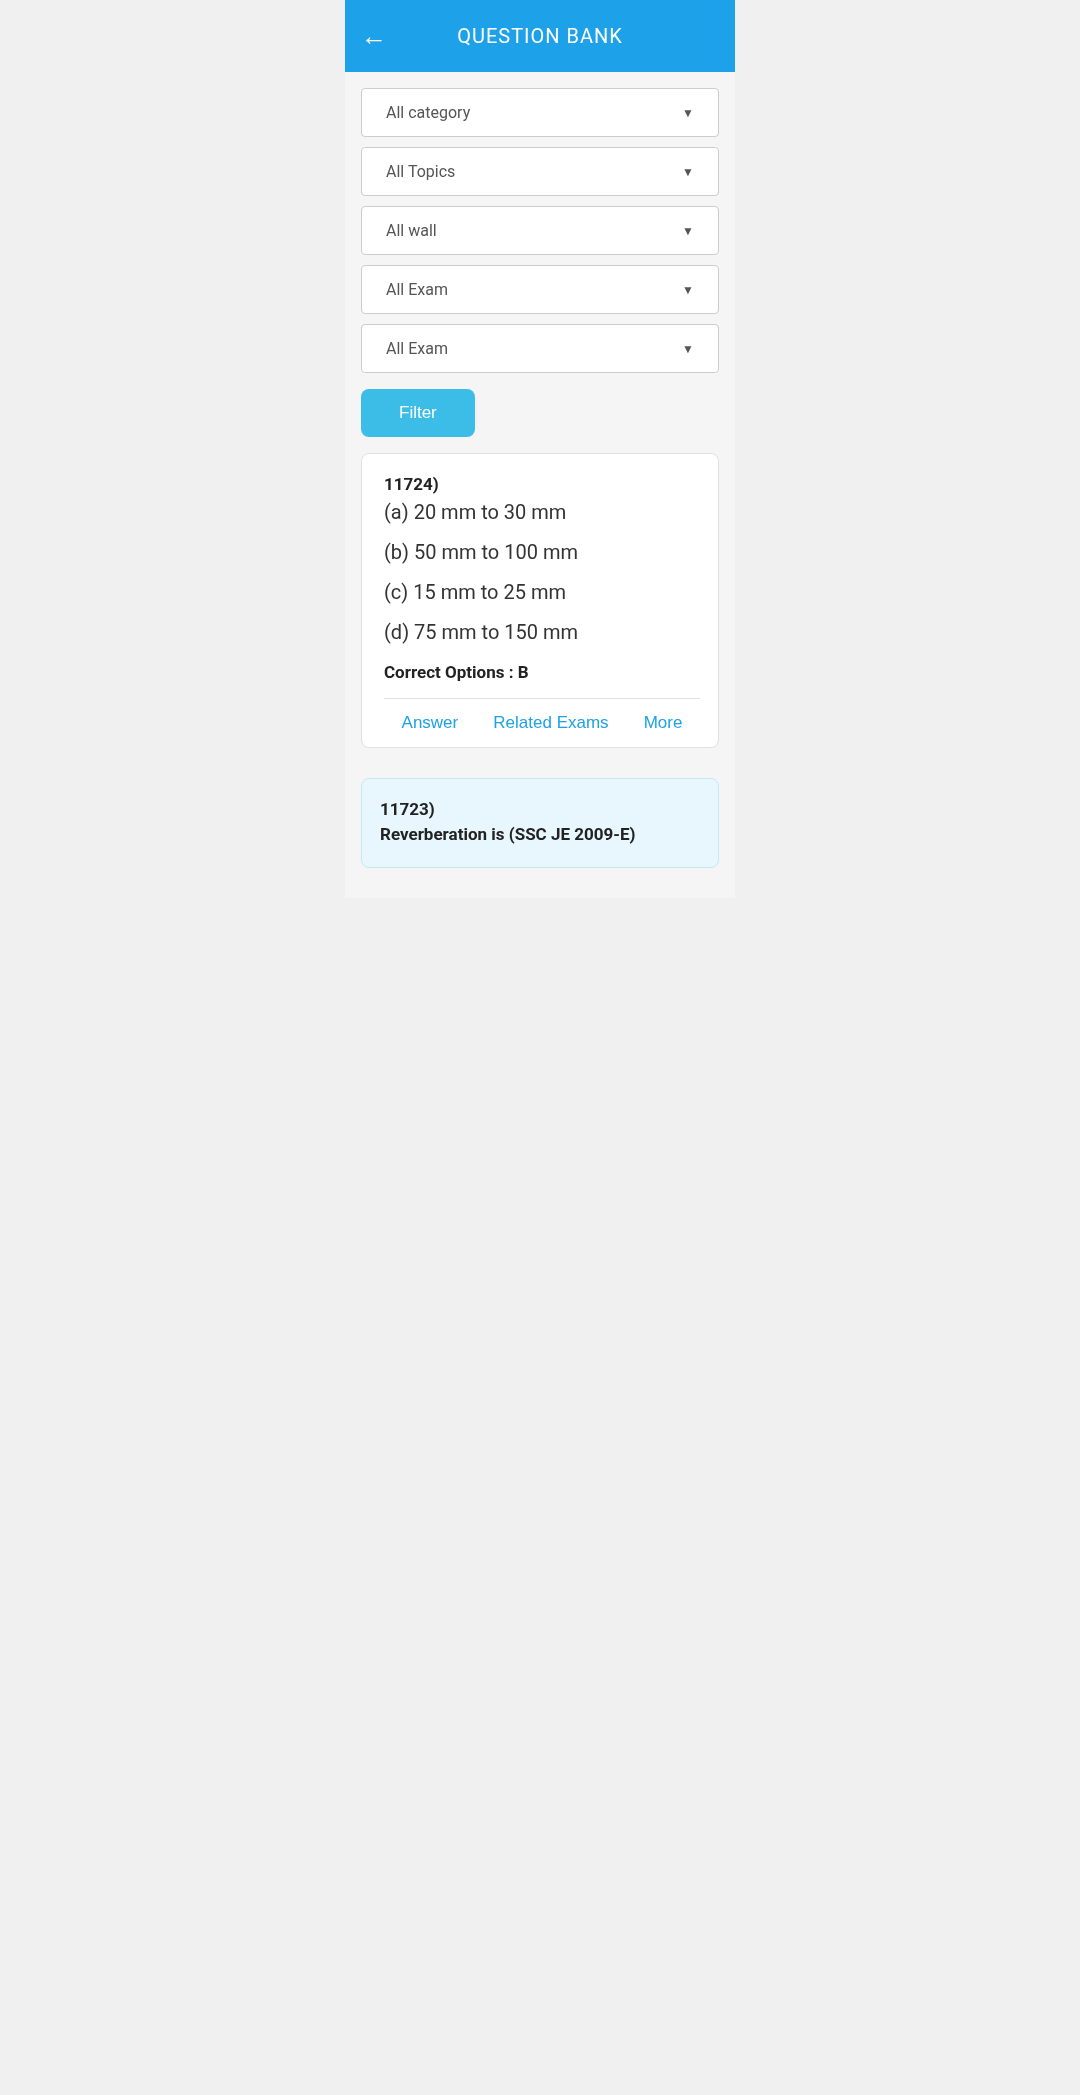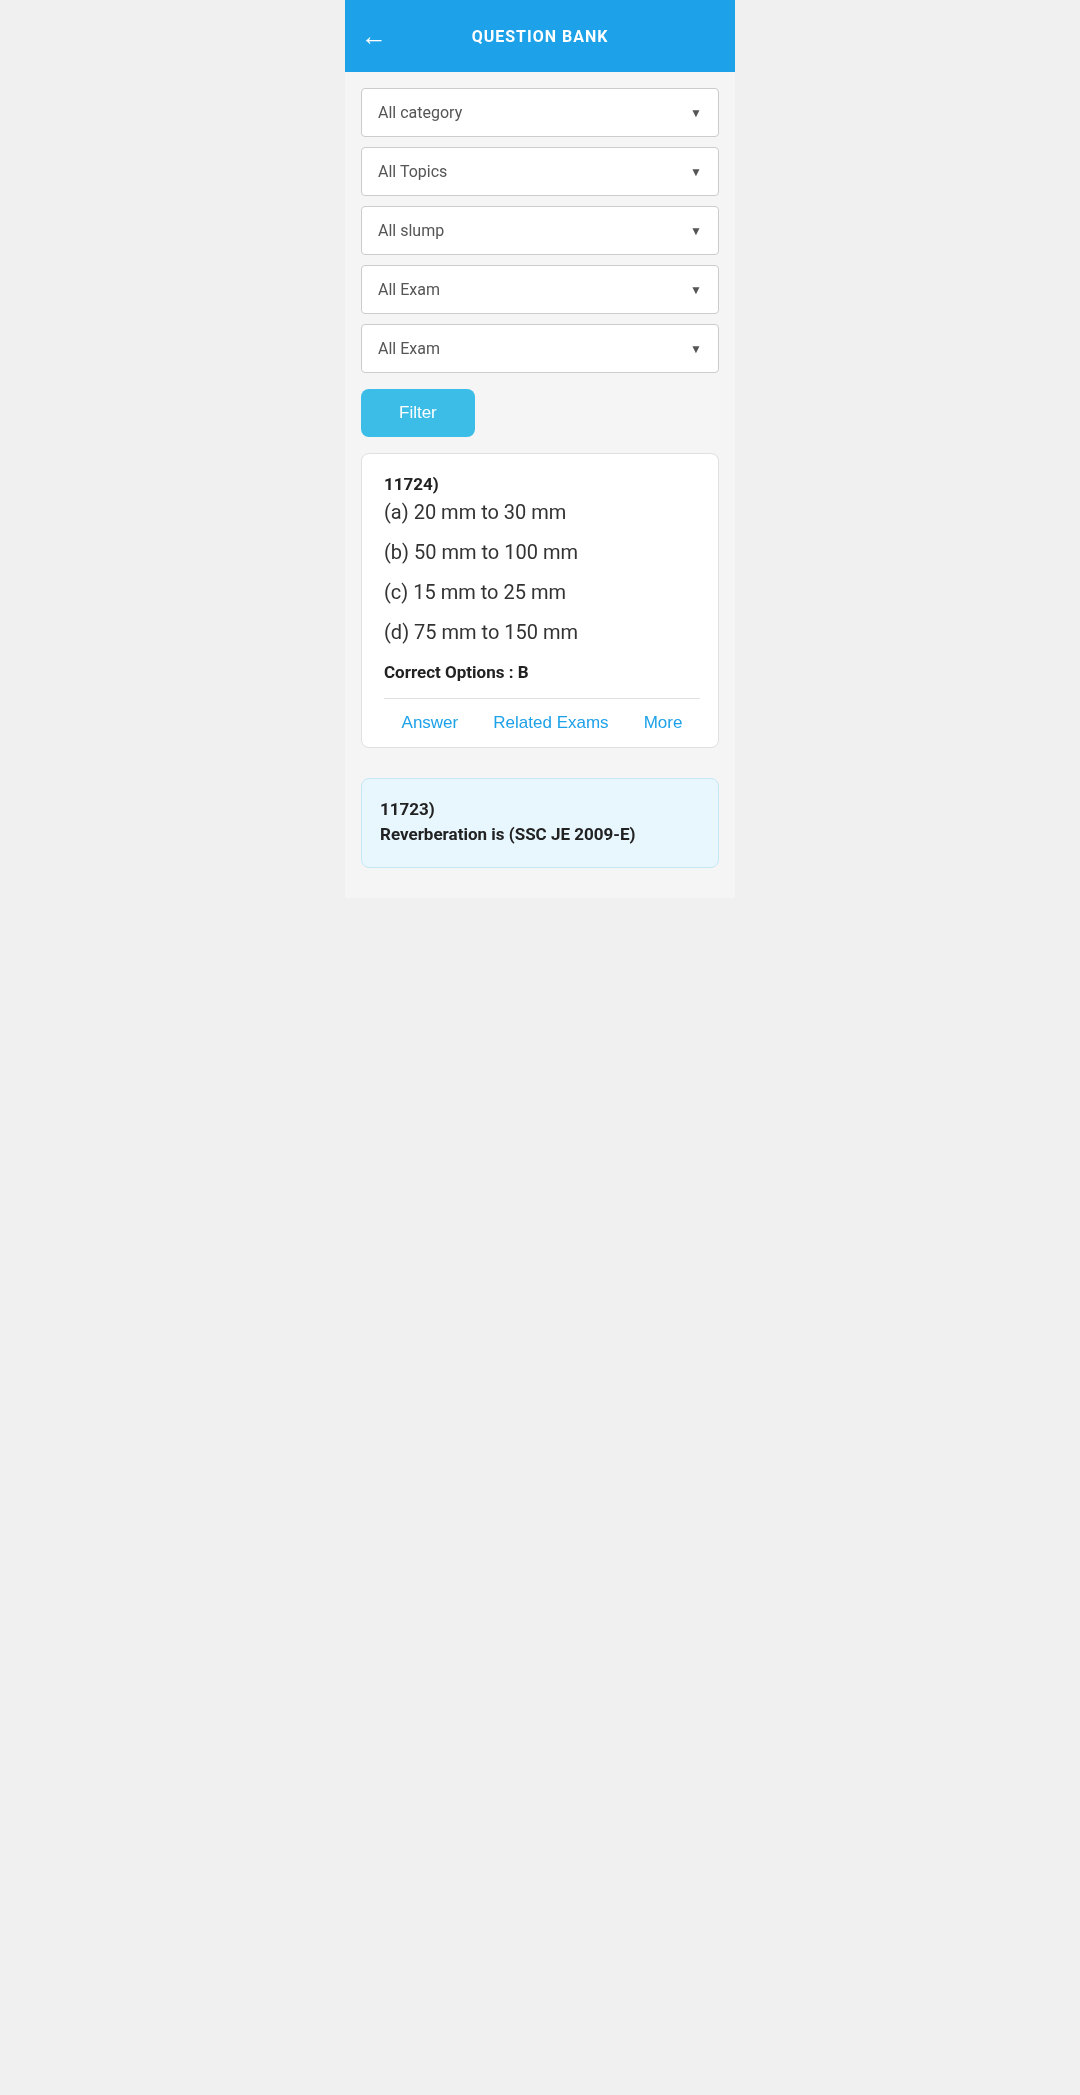--- a/index.html
+++ b/index.html
@@ -33,43 +33,43 @@
       left: 16px;
       color: white;
       font-size: 26px;
       font-weight: 300;
       cursor: pointer;
       line-height: 1;
     }
 
     .header-title {
       color: white;
-      font-size: 16px;
-      font-weight: 700;
+      font-size: 20px;
+      font-weight: 400;
       letter-spacing: 1px;
       text-transform: uppercase;
     }
 
     
     .content {
       background-color: #f5f5f5;
       padding: 16px 16px;
     }
 
     
     .dropdown-container {
       margin-bottom: 10px;
     }
 
     .dropdown {
       width: 100%;
       background: white;
       border: 1.5px solid #ccc;
       border-radius: 4px;
-      padding: 14px 16px;
+      padding: 14px 24px;
       display: flex;
       align-items: center;
       justify-content: space-between;
       cursor: pointer;
       appearance: none;
     }
 
     .dropdown-label {
       font-size: 16px;
       color: #555;
@@ -195,21 +195,21 @@
 
   <div class="dropdown-container">
     <div class="dropdown">
       <span class="dropdown-label">All Topics</span>
       <span class="dropdown-arrow">▼</span>
     </div>
   </div>
 
   <div class="dropdown-container">
     <div class="dropdown">
-      <span class="dropdown-label">All slump</span>
+      <span class="dropdown-label">All wall</span>
       <span class="dropdown-arrow">▼</span>
     </div>
   </div>
 
   <div class="dropdown-container">
     <div class="dropdown">
       <span class="dropdown-label">All Exam</span>
       <span class="dropdown-arrow">▼</span>
     </div>
   </div>

